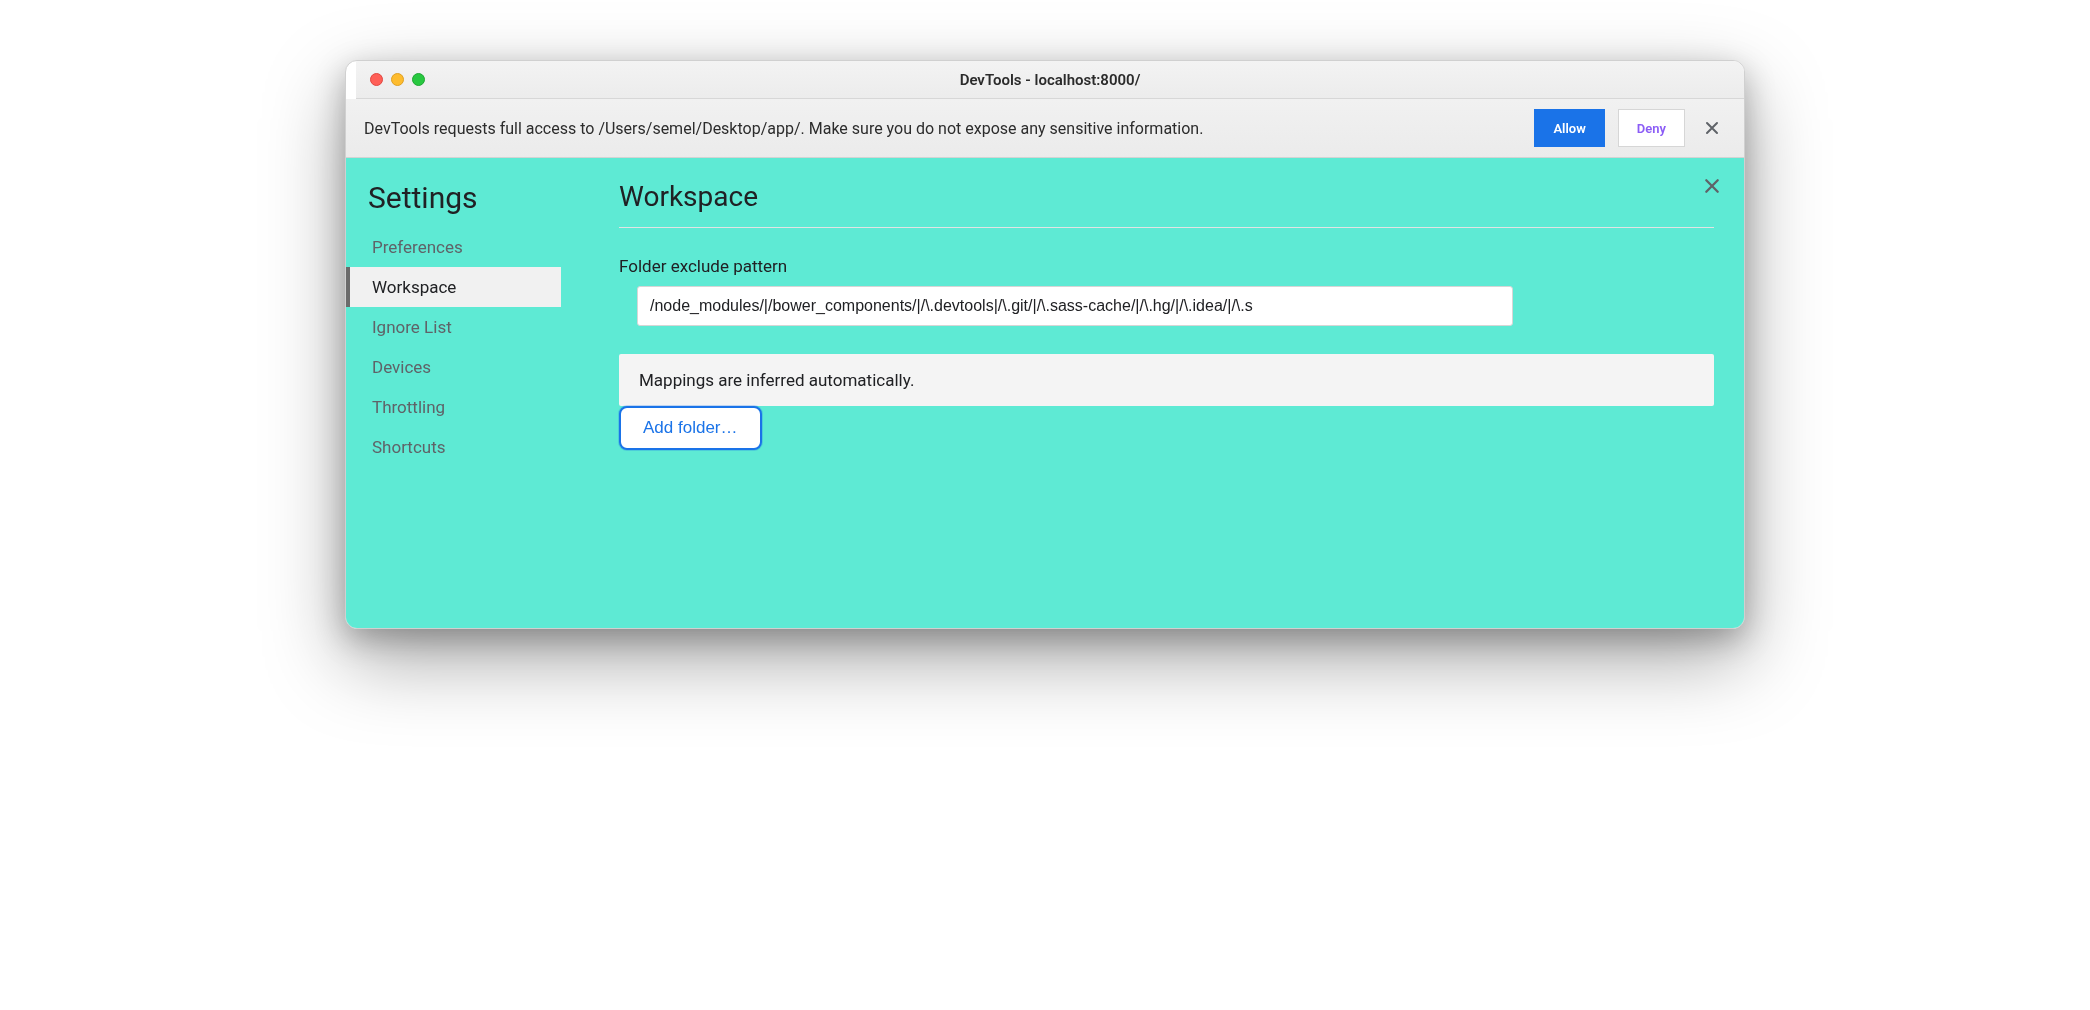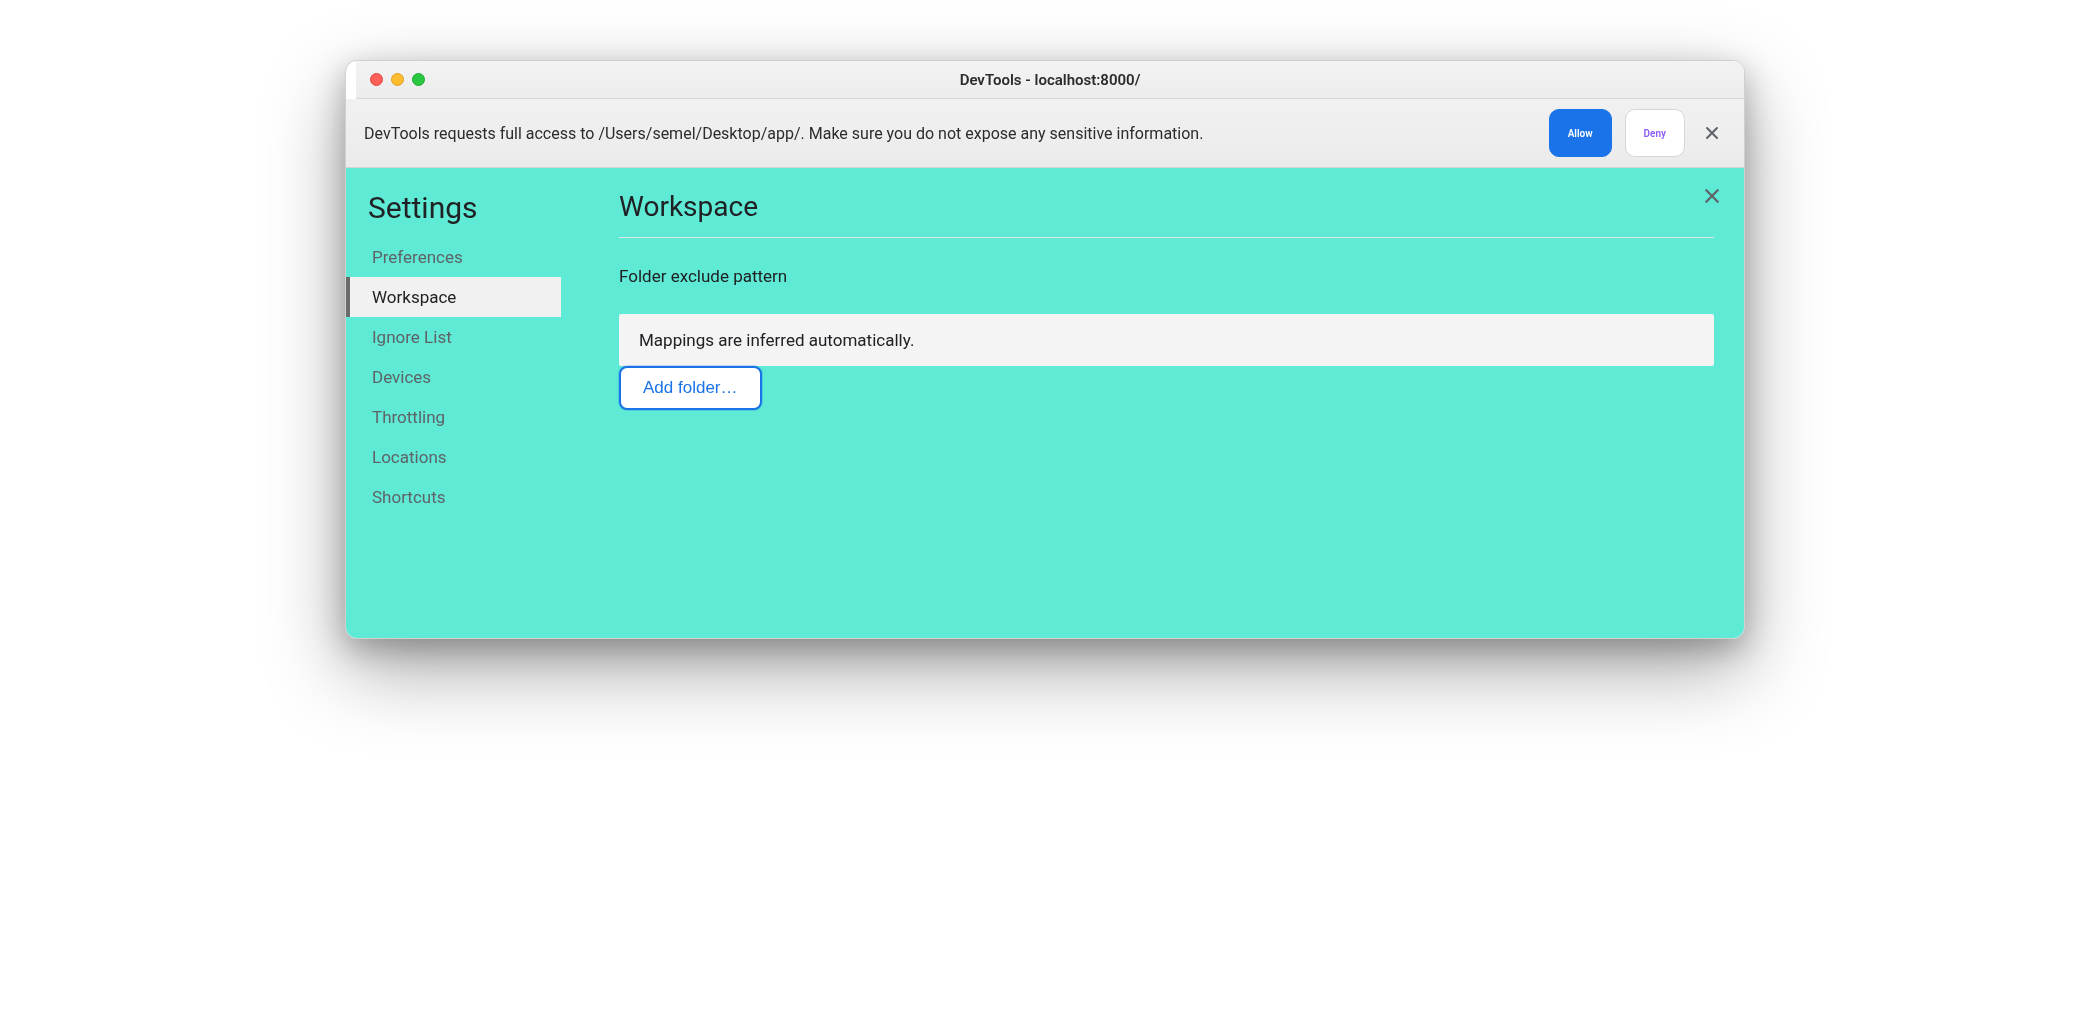--- a/index.html
+++ b/index.html
@@ -58,24 +58,24 @@
     padding: 10px 18px;
     gap: 13px;
     font-size: 16px;
     color: #2c2c2c;
   }
   .infobar .msg { flex: 1 1 auto; }
   .btn {
     display: inline-flex;
     align-items: center;
     justify-content: center;
-    height: 48px;
+    height: 38px;
     padding: 0 18px;
-    border-radius: 10px;
-    font-size: 10px;
+    border-radius: 0;
+    font-size: 13px;
     font-weight: 600;
     cursor: pointer;
     border: 1px solid transparent;
     user-select: none;
   }
   .btn-primary {
     background: #1a73e8;
     color: #ffffff;
     border-color: #1a73e8;
   }
@@ -213,28 +213,28 @@
       </span>
     </div>
 
     <div class="sidebar">
       <div class="settings-heading">Settings</div>
       <div class="nav-item"><span>Preferences</span></div>
       <div class="nav-item active"><span>Workspace</span></div>
       <div class="nav-item"><span>Ignore List</span></div>
       <div class="nav-item"><span>Devices</span></div>
       <div class="nav-item"><span>Throttling</span></div>
-      <div class="nav-item"><span>Locations</span></div>
       <div class="nav-item"><span>Shortcuts</span></div>
     </div>
 
     <div class="main">
       <h1>Workspace</h1>
 
       <div class="field-label">Folder exclude pattern</div>
+      <input class="text-input" type="text" value="/node_modules/|/bower_components/|/\.devtools|/\.git/|/\.sass-cache/|/\.hg/|/\.idea/|/\.s" style="">
 
       <div class="info-strip">Mappings are inferred automatically.</div>
 
       <button class="outline-btn">Add folder…</button>
     </div>
 
   </div>
 </div>
 
 </body></html>

